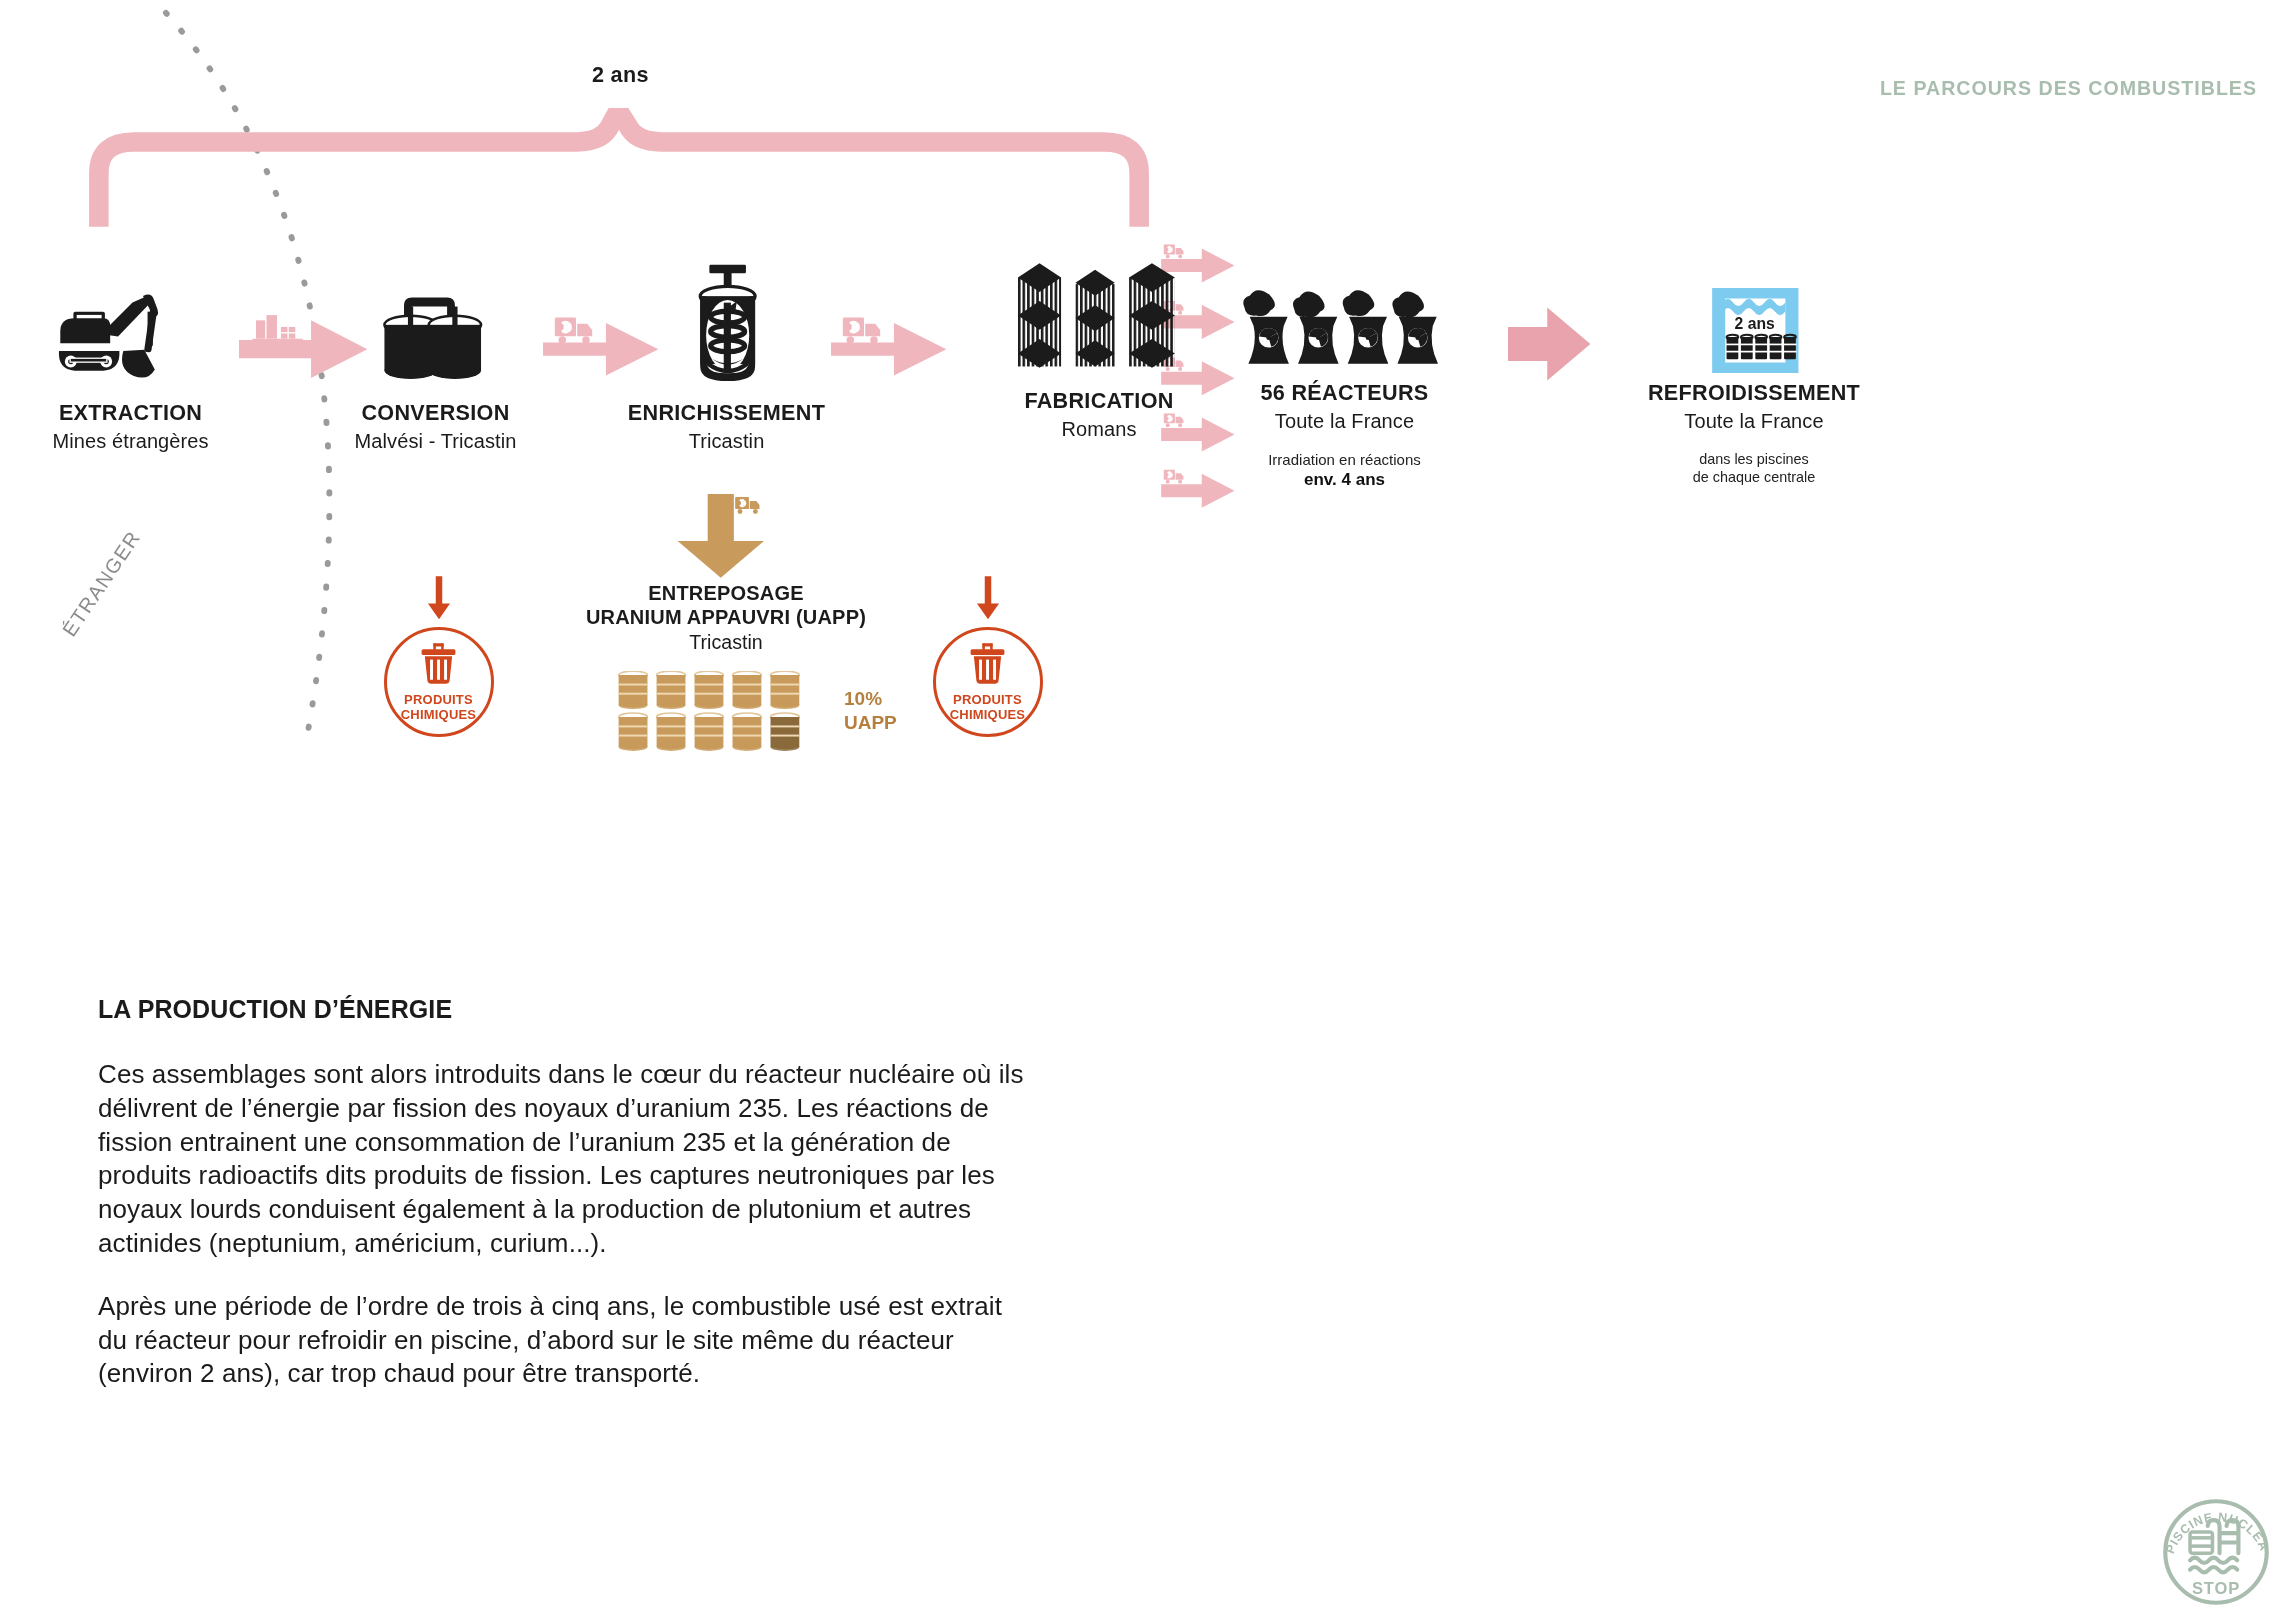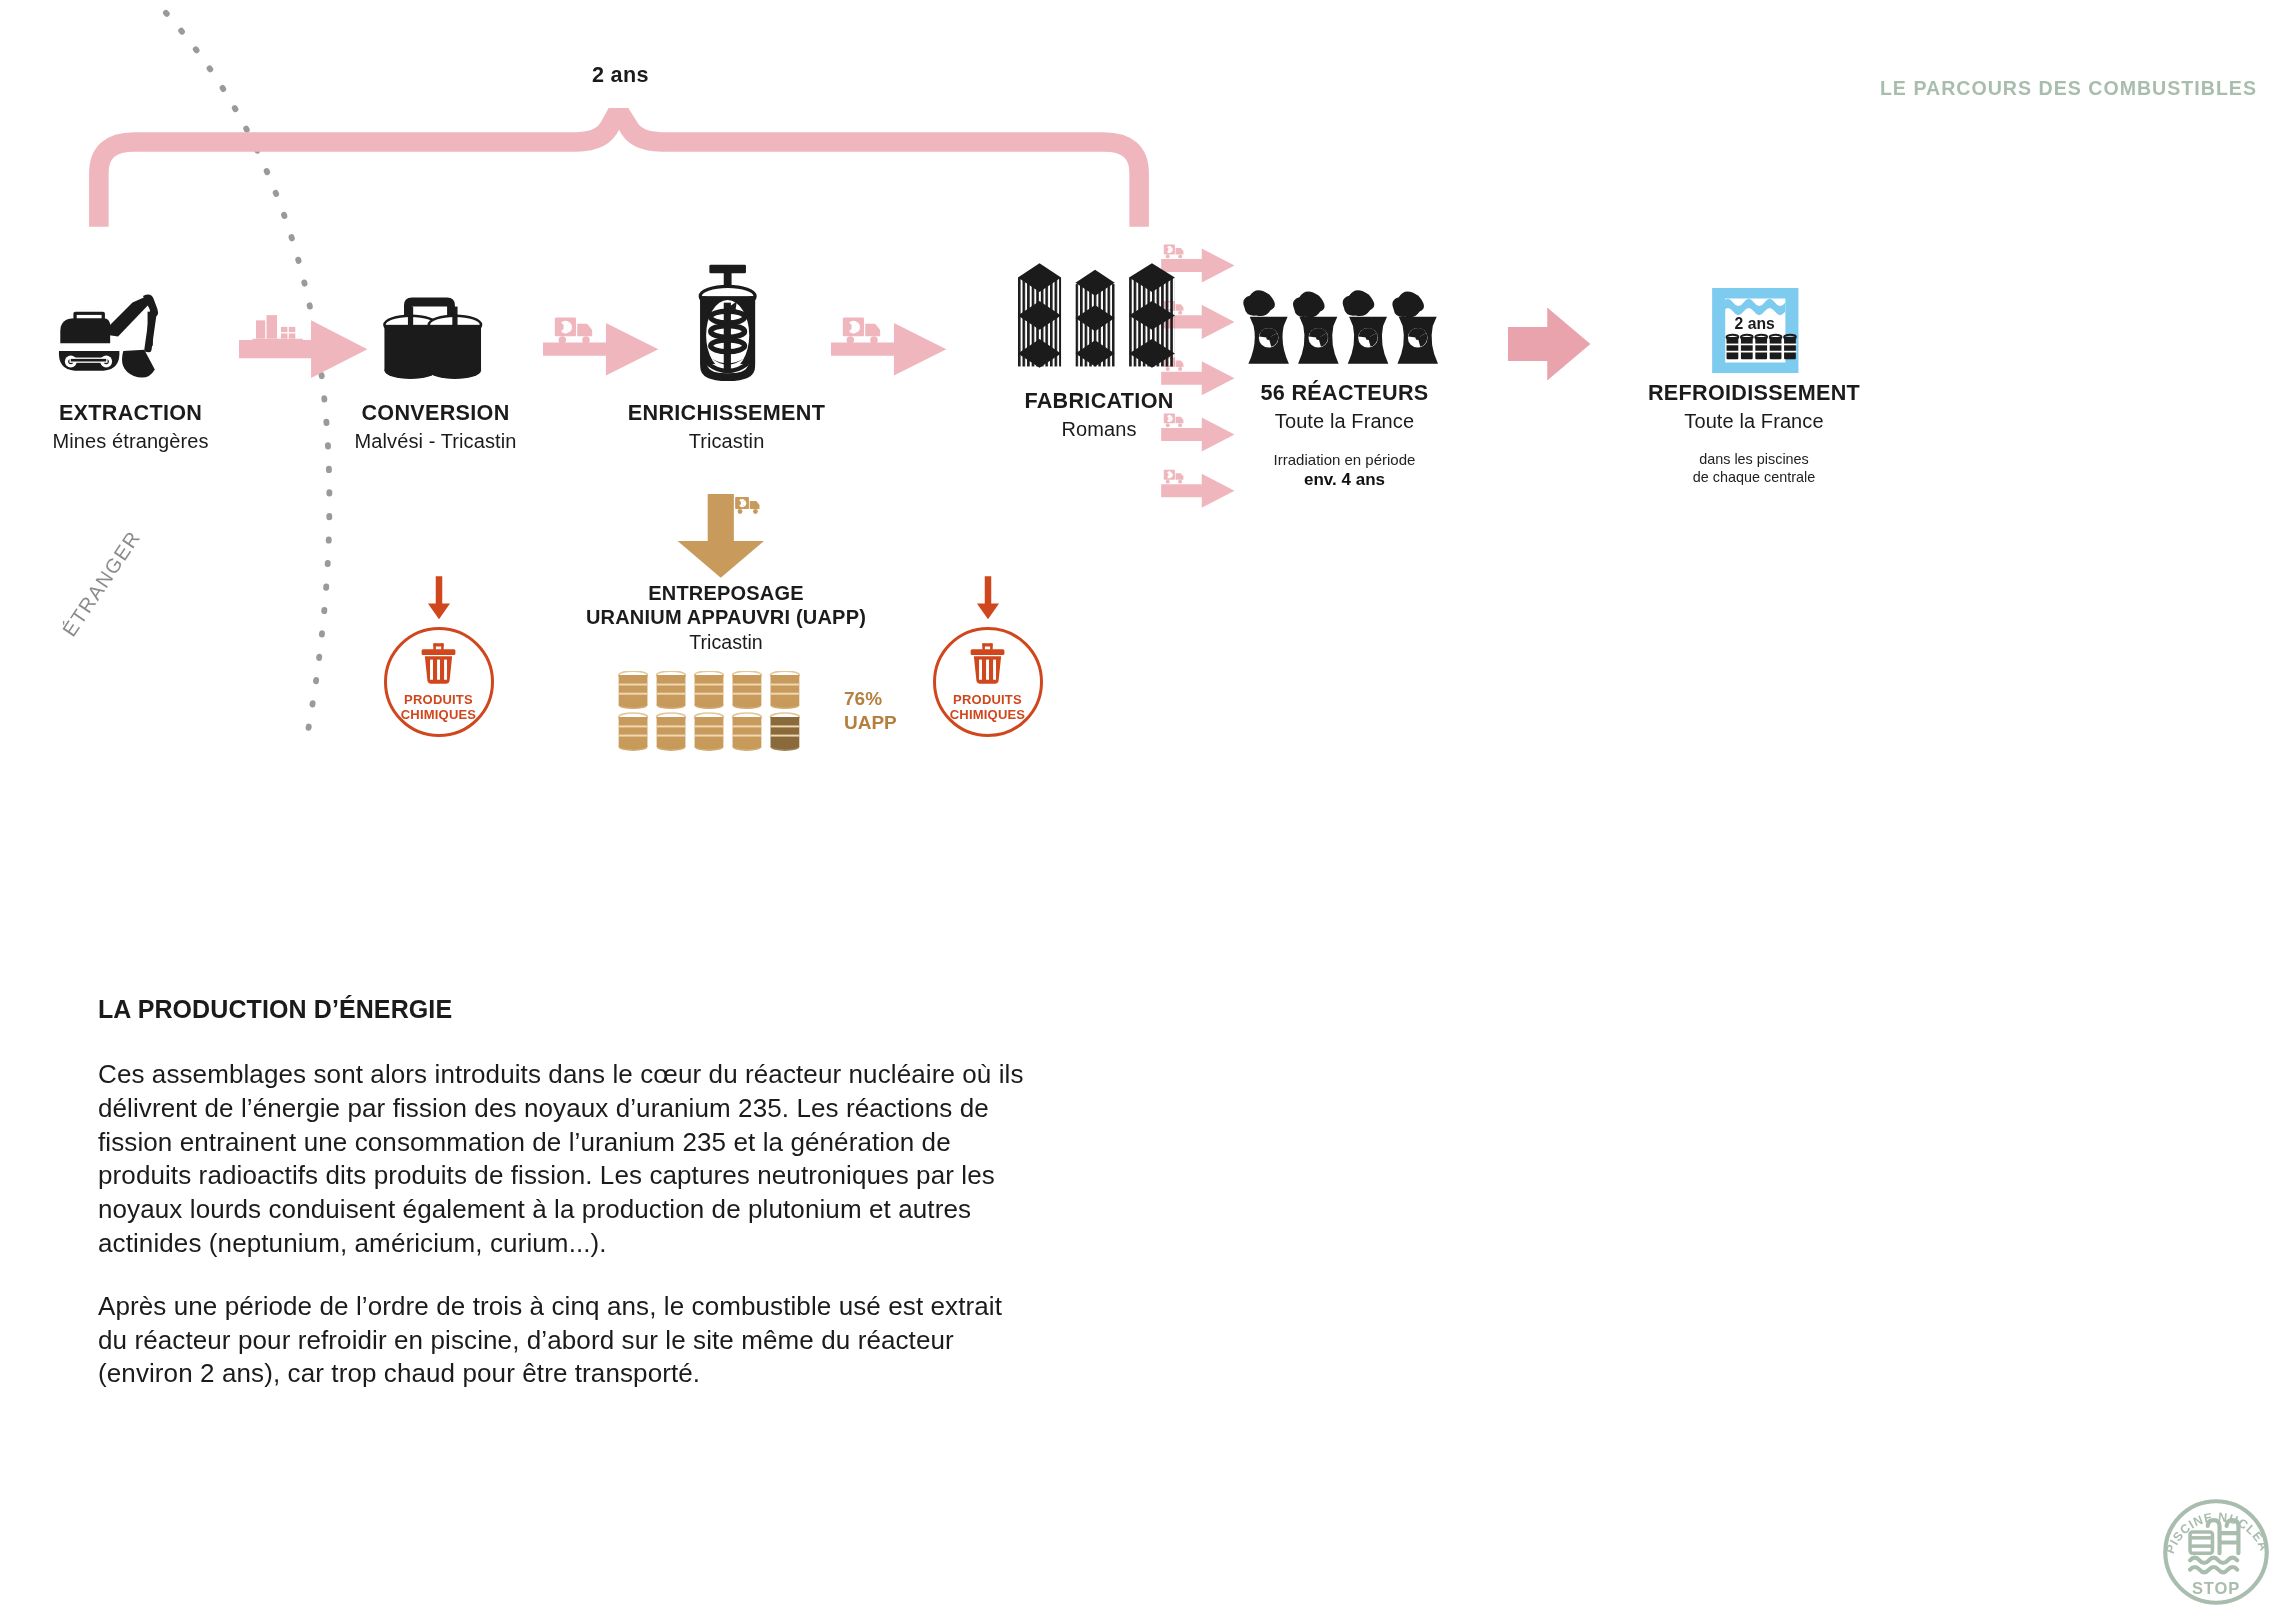--- a/index.html
+++ b/index.html
@@ -374,21 +374,21 @@
           <circle r="3.6" fill="#1b1b1b"></circle>
           <path d="M 0 0 L -13 -7 A 15 15 0 0 1 13 -7 Z" fill="#1b1b1b"></path>
           <path d="M 0 0 L 13 -7 A 15 15 0 0 1 4 14 Z" fill="#1b1b1b"></path>
           <path d="M 0 0 L 4 14 A 15 15 0 0 1 -13 -7 Z" fill="#1b1b1b" transform="rotate(113)"></path>
         </g>
       </g>
     </g>
   </svg>
   <div class="ttl">56 RÉACTEURS</div>
   <div class="sub">Toute la France</div>
-  <div class="note1">Irradiation en période</div>
+  <div class="note1">Irradiation en réactions</div>
   <div class="note2">env. 4 ans</div>
 </div>
 
 <div class="stage" style="left:1610px;top:288px;width:288px;">
   <svg class="icon" width="170" height="85" viewBox="0 0 260 130">
     <g>
       <path d="M 86 6 l 88 0 l 0 118 l -88 0 Z" fill="#ffffff"></path>
       <path d="M 76 6 l 112 0 l 0 118 l -112 0 Z" fill="none" stroke="#7ecbf0" stroke-width="20"></path>
       <path d="M 82 22 q 8 -11 16 0 q 8 11 16 0 q 8 -11 16 0 q 8 11 16 0 q 8 -11 16 0 q 8 11 16 0
                l 0 14 q -8 11 -16 0 q -8 -11 -16 0 q -8 11 -16 0 q -8 -11 -16 0 q -8 11 -16 0 q -8 -11 -16 0 Z" fill="#7ecbf0"></path>
@@ -527,21 +527,21 @@
         <use href="#barrel" x="0" y="64"></use>
         <use href="#barrel" x="58" y="64"></use>
         <use href="#barrel" x="116" y="64"></use>
         <use href="#barrel" x="174" y="64"></use>
       </g>
       <g fill="#8a6a3b">
         <use href="#barrel" x="232" y="64"></use>
       </g>
     </svg>
     <div id="barrel-legend">
-      <div>76%</div>
+      <div>10%</div>
       <div>UAPP</div>
     </div>
   </div>
 </div>
 
 <div id="copy">
   <h2>LA PRODUCTION D’ÉNERGIE</h2>
   <p>Ces assemblages sont alors introduits dans le cœur du réacteur nucléaire où ils délivrent de l’énergie par fission des noyaux d’uranium 235. Les réactions de fission entrainent une consommation de l’uranium 235 et la génération de produits radioactifs dits produits de fission. Les captures neutroniques par les noyaux lourds conduisent également à la production de plutonium et autres actinides (neptunium, américium, curium...).</p>
   <p>Après une période de l’ordre de trois à cinq ans, le combustible usé est extrait du réacteur pour refroidir en piscine, d’abord sur le site même du réacteur (environ 2 ans), car trop chaud pour être transporté.</p>
 </div>

